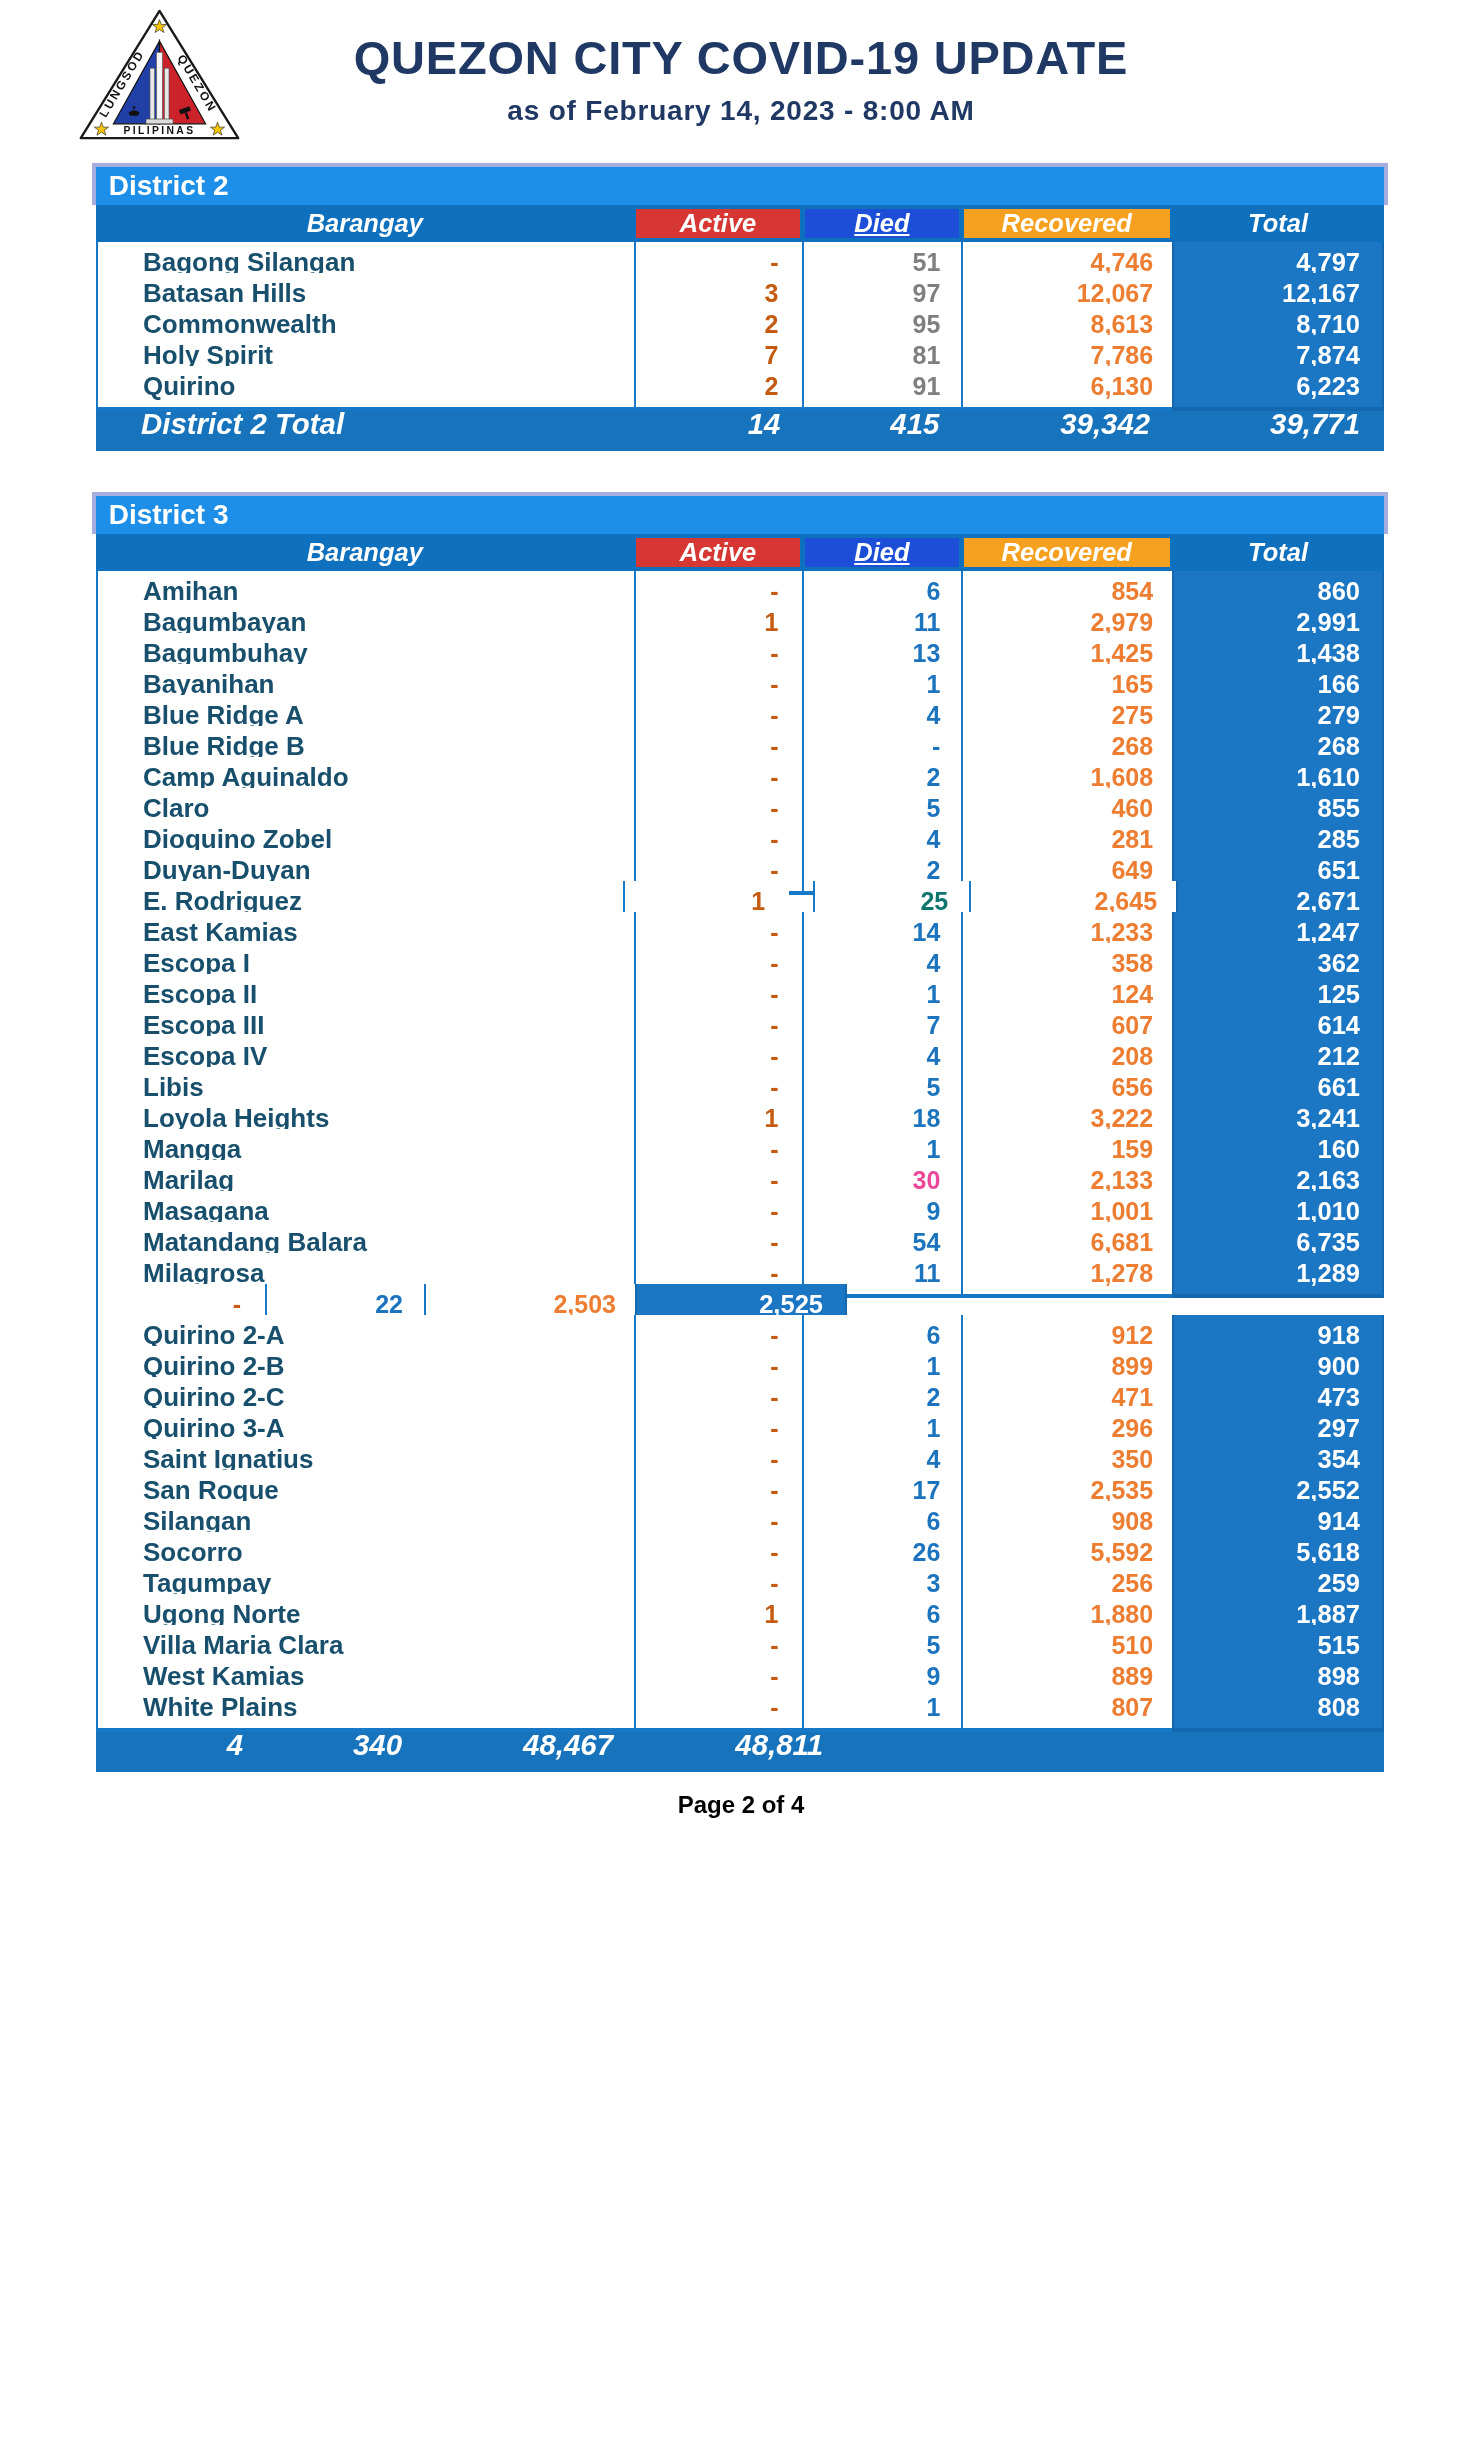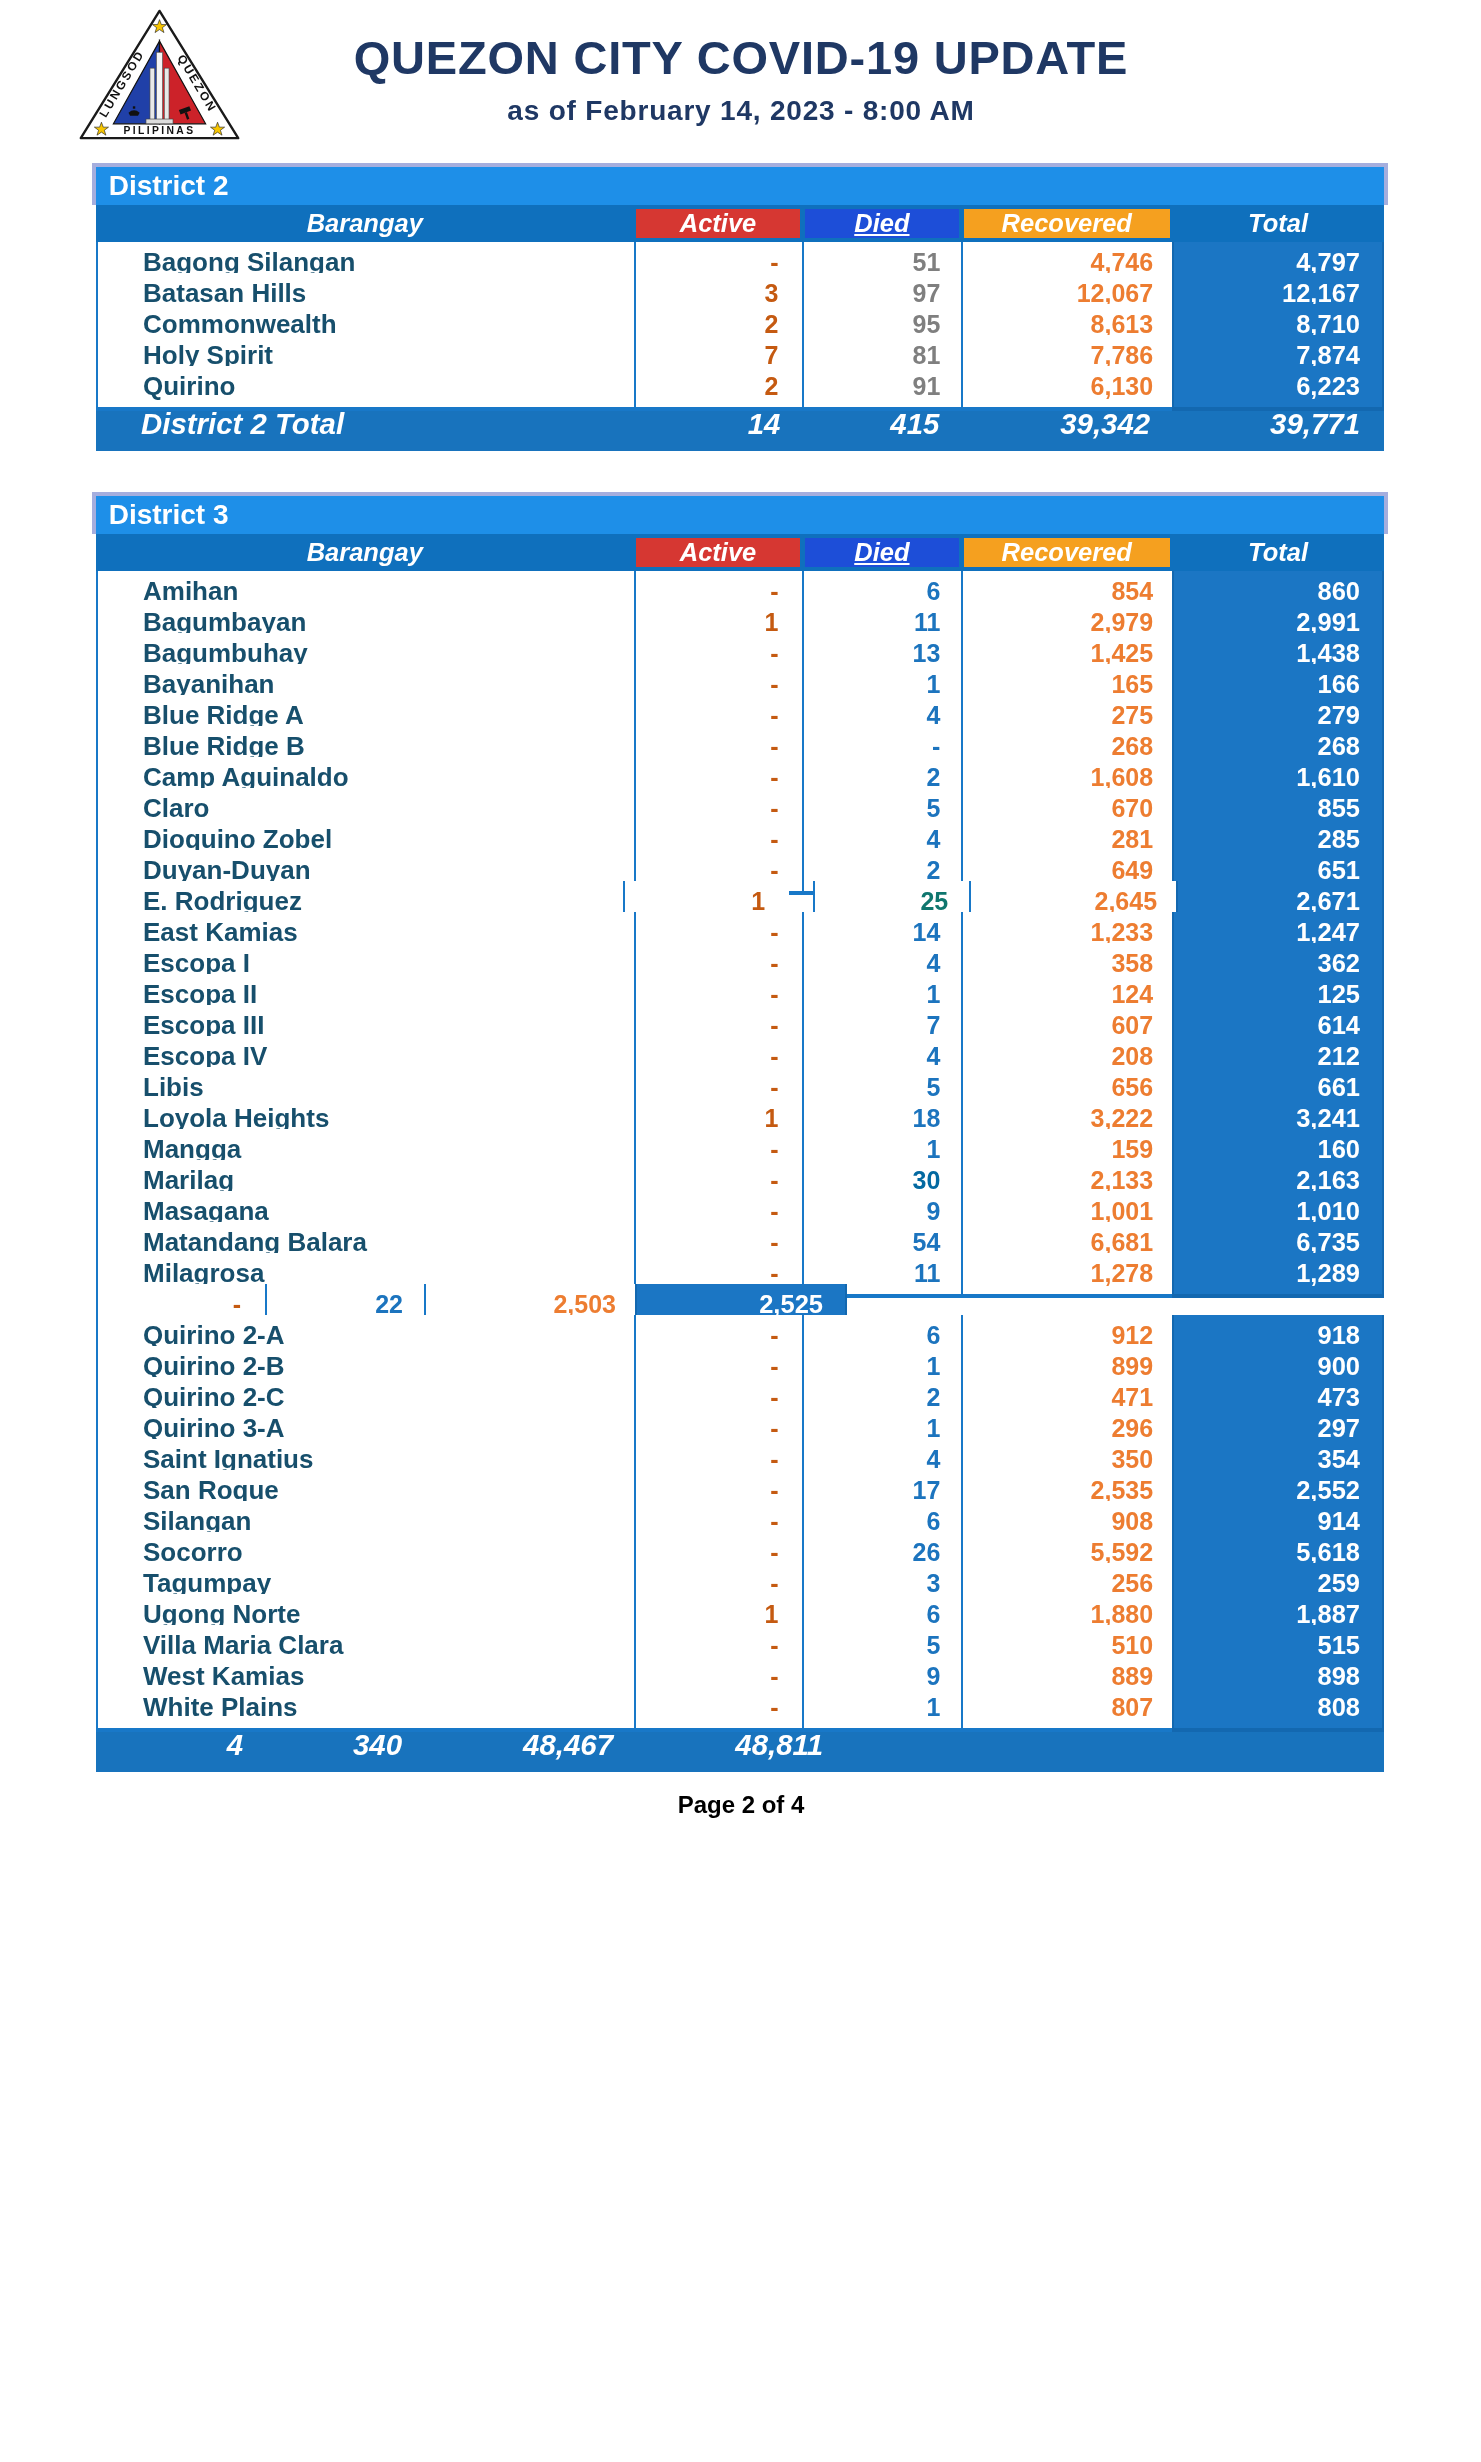--- a/index.html
+++ b/index.html
@@ -277,21 +277,21 @@
     <div class="cell c-num c-act w-act">-</div>
     <div class="cell c-num c-died w-died" style="color: rgb(28, 116, 190);">2</div>
     <div class="cell c-num c-rec w-rec">1,608</div>
     <div class="cell c-num c-tot w-tot">1,610</div>
   </div>
 
   <div class="row">
     <div class="cell c-bgy w-bgy">Claro</div>
     <div class="cell c-num c-act w-act">-</div>
     <div class="cell c-num c-died w-died" style="color: rgb(28, 116, 190);">5</div>
-    <div class="cell c-num c-rec w-rec">670</div>
+    <div class="cell c-num c-rec w-rec">460</div>
     <div class="cell c-num c-tot w-tot">855</div>
   </div>
 
   <div class="row">
     <div class="cell c-bgy w-bgy">Dioquino Zobel</div>
     <div class="cell c-num c-act w-act">-</div>
     <div class="cell c-num c-died w-died" style="color: rgb(28, 116, 190);">4</div>
     <div class="cell c-num c-rec w-rec">281</div>
     <div class="cell c-num c-tot w-tot">285</div>
   </div>
@@ -372,21 +372,21 @@
     <div class="cell c-bgy w-bgy">Mangga</div>
     <div class="cell c-num c-act w-act">-</div>
     <div class="cell c-num c-died w-died" style="color: rgb(28, 116, 190);">1</div>
     <div class="cell c-num c-rec w-rec">159</div>
     <div class="cell c-num c-tot w-tot">160</div>
   </div>
 
   <div class="row">
     <div class="cell c-bgy w-bgy">Marilag</div>
     <div class="cell c-num c-act w-act">-</div>
-    <div class="cell c-num c-died w-died" style="color: #0369a1;">30</div>
+    <div class="cell c-num c-died w-died" style="color: #ec4899;">30</div>
     <div class="cell c-num c-rec w-rec">2,133</div>
     <div class="cell c-num c-tot w-tot">2,163</div>
   </div>
 
   <div class="row">
     <div class="cell c-bgy w-bgy">Masagana</div>
     <div class="cell c-num c-act w-act">-</div>
     <div class="cell c-num c-died w-died" style="color: rgb(28, 116, 190);">9</div>
     <div class="cell c-num c-rec w-rec">1,001</div>
     <div class="cell c-num c-tot w-tot">1,010</div>

